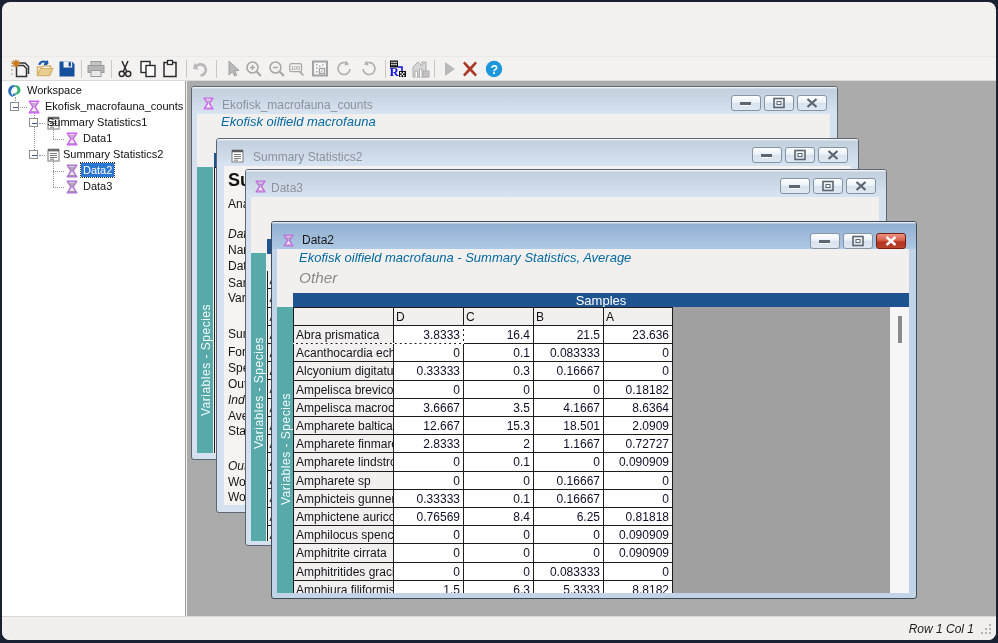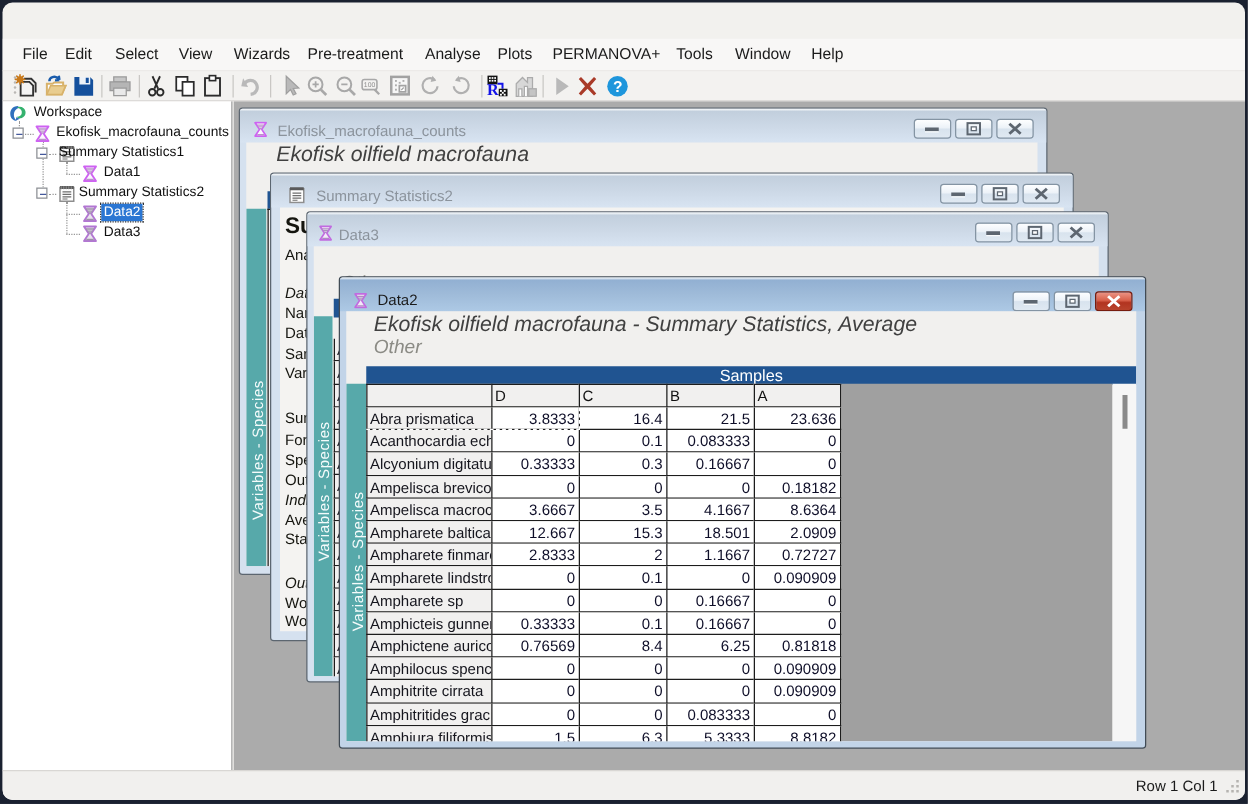--- a/index.html
+++ b/index.html
@@ -11,21 +11,21 @@
 #menubar { position:absolute; left:0; top:29px; width:100%; height:25px; background:#f8f7f6; }
 #menubar span { position:absolute; top:5px; font-size:12.5px; color:#1b1b1b; }
 #toolbar { position:absolute; left:0; top:54px; width:100%; height:25px; background:#f3f2f0; border-top:1px solid #eceae8; }
 .tsep { position:absolute; top:3px; width:1px; height:18px; background:#c9c7c4; }
 .ticon { position:absolute; top:2px; width:20px; height:20px; }
 
 #main { position:absolute; left:0; top:79px; width:994px; height:535px; }
 #tree { position:absolute; left:0; top:0; width:184px; height:100%; background:#ffffff; border-right:1px solid #9d9d9d; font-size:11px; }
 #mdi { position:absolute; left:185px; top:0; right:0; height:100%; background:#ababab; overflow:hidden; }
 #statusbar { position:absolute; left:0; top:614px; width:100%; height:24px; background:#f1f0ee; border-top:1px solid #d9d7d4; }
-#statusbar .rc { position:absolute; right:22px; top:5px; font-size:12px; color:#1b1b1b; }
+#statusbar .rc { position:absolute; right:22px; top:5px; font-size:12px; color:#1b1b1b;font-style:italic; }
 
 .trow { position:absolute; height:16px; font-size:11px; color:#101010; white-space:nowrap; }
 .texp { position:absolute; width:9px; height:9px; background:#fff; border:1px solid #8c8f94; }
 .texp:after { content:""; position:absolute; left:1.5px; top:3.5px; width:5px; height:1.4px; background:#44599c; }
 .tline { position:absolute; border-left:1px dotted #989898; width:0; }
 .tlineh { position:absolute; border-top:1px dotted #989898; height:0; }
 
 .win { position:absolute; border:1px solid #5c6670; border-radius:3px; }
 .win .tb { position:absolute; left:0; top:0; right:0; height:27px; border-radius:2px 2px 0 0;
   background:linear-gradient(#fdfefe,#c2cfdd 8%,#cdd9e7 55%,#d8e4f2); }
@@ -35,21 +35,21 @@
 .win .ct { position:absolute; left:7px; right:7px; top:27px; bottom:7px; background:#f1f0ee; overflow:hidden; }
 .win .ticn { position:absolute; left:11px; top:10px; }
 .win .ttxt { position:absolute; left:30px; top:11px; font-size:12px; color:#8b939c; }
 .win.active .ttxt { color:#1a1a1a; }
 .wbtns { position:absolute; top:8px; right:10px; display:flex; gap:3px; }
 .win.active .wbtns { top:11px; }
 .win.active .ticn { top:12px; }
 .wb { width:30px; height:16px; border:1px solid #8494a3; border-radius:3px; position:relative;
   background:linear-gradient(#fdfeff,#ecf2f8 45%,#d8e3ee 52%,#e0e9f2); }
 .wb.cls { background:linear-gradient(#eb9485,#d8604a 45%,#b23420 58%,#b8432c); border-color:#771c0e; }
-.desc1 { position:absolute; font-size:17px; font-style:italic; color:#404040; white-space:nowrap; }
+.desc1 { position:absolute; font-size:13px; font-style:italic; color:#0369a1; white-space:nowrap; }
 .desc2 { position:absolute; font-size:15.3px; font-style:italic; color:#8b8b85; white-space:nowrap; }
 .samplesbar { position:absolute; height:15px; background:#205491; color:#fff; font-size:13px; text-align:center; line-height:15px; }
 .tealbar { position:absolute; width:16.3px; background:#57a9aa; }
 .tealbar span { position:absolute; left:1.5px; color:#f4fbfb; font-size:12px; letter-spacing:0.5px; white-space:nowrap;
   writing-mode:vertical-rl; transform:rotate(180deg); }
 
 .drow { position:absolute; left:16px; height:18.2px; display:flex; }
 .drow div { border-left:1px solid #1c1c1c; border-bottom:1px solid #1c1c1c; overflow:hidden; white-space:nowrap; font-size:12px; line-height:16px; padding-top:1px; box-sizing:border-box; }
 .drow .cl { width:100px; background:#f1f0ef; color:#15151d; padding-left:2px; }
 .drow .cn { width:70px; background:#fff; color:#0e0e28; text-align:right; padding-right:3px; }
@@ -61,34 +61,20 @@
 .t2 { position:absolute; left:4px; font-size:12px; color:#15150f; white-space:nowrap; }
 .t2h { position:absolute; left:4px; font-size:18px; font-weight:bold; color:#15150f; white-space:nowrap; }
 .t2.it { font-style:italic; }
 
 .w3lab { position:absolute; left:16px; top:74.2px; width:100px; }
 .w3lab div { height:18.2px; box-sizing:border-box; border-left:1px solid #1c1c1c; border-bottom:1px solid #1c1c1c; background:#f1f0ef; color:#15151d; font-size:12px; line-height:16px; padding:1px 0 0 2px; overflow:hidden; white-space:nowrap; }
 </style>
 </head>
 <body>
 <div id="app">
-  <div id="menubar">
-    <span style="left:16px">File</span>
-    <span style="left:50px">Edit</span>
-    <span style="left:90px">Select</span>
-    <span style="left:141px">View</span>
-    <span style="left:185px">Wizards</span>
-    <span style="left:244px">Pre-treatment</span>
-    <span style="left:338px">Analyse</span>
-    <span style="left:396px">Plots</span>
-    <span style="left:440px">PERMANOVA+</span>
-    <span style="left:539px">Tools</span>
-    <span style="left:586px">Window</span>
-    <span style="left:647px">Help</span>
-  </div>
   <div id="toolbar">
     <svg class="ticon" style="left:1px" width="8" height="20" viewBox="0 0 8 20">
         <g fill="#b9b7b4">
           <circle cx="3" cy="3" r="1"></circle>
           <circle cx="3" cy="7" r="1"></circle>
           <circle cx="3" cy="11" r="1"></circle>
           <circle cx="3" cy="15" r="1"></circle>
         </g>
       </svg>
 

